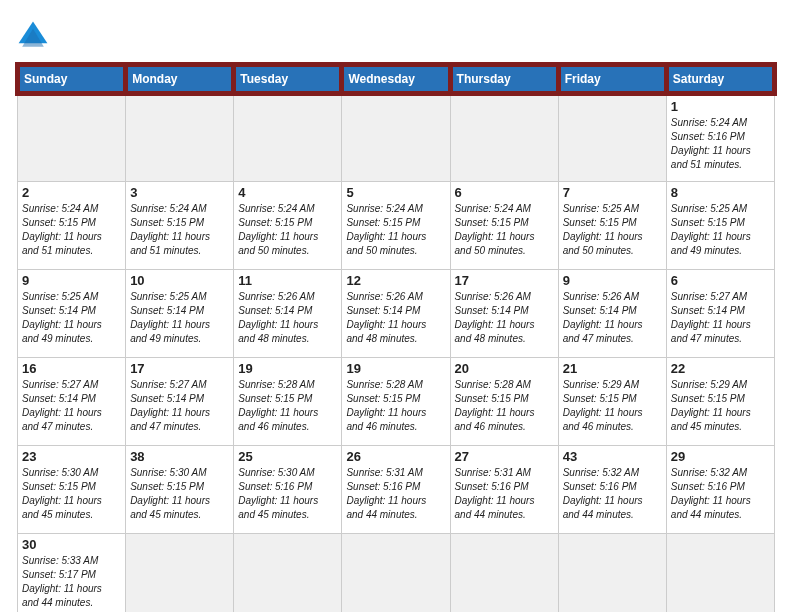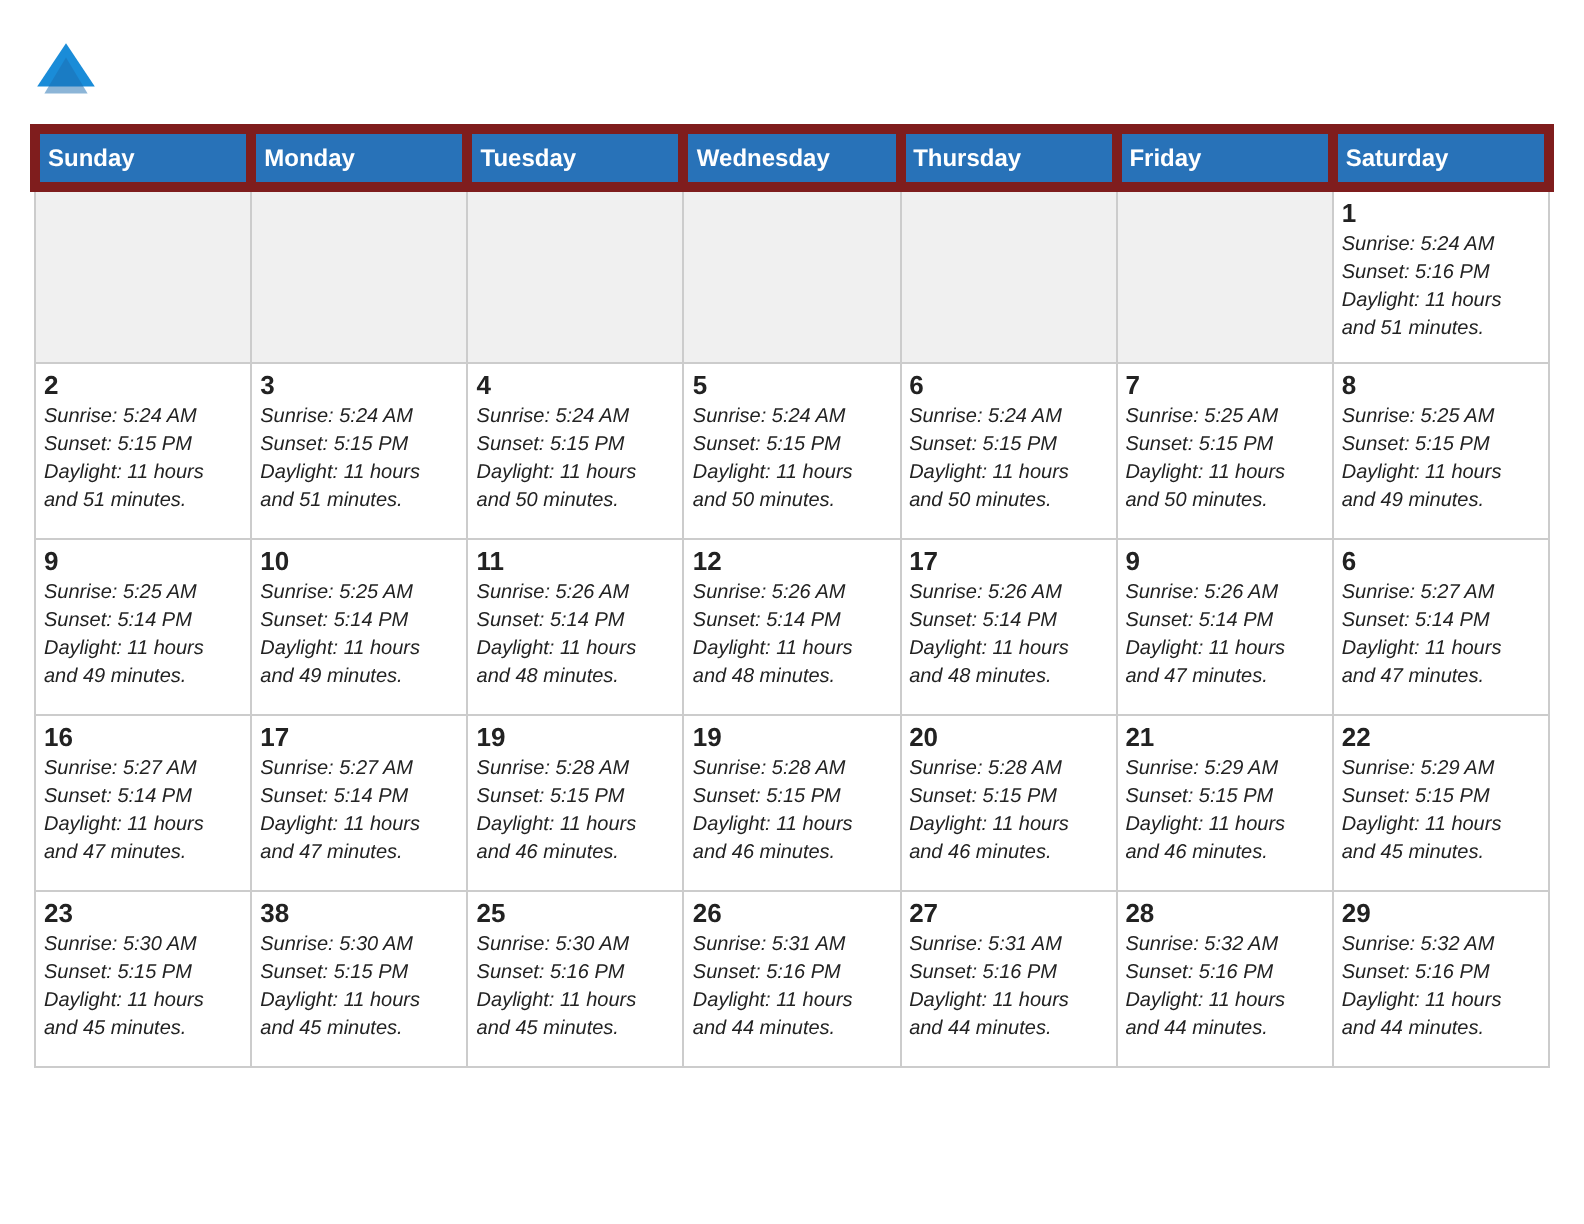--- a/index.html
+++ b/index.html
@@ -247,23 +247,35 @@
           </td>
           <td>
             <span class="day-num">26</span>
             <div class="day-info"><span>Sunrise: 5:31 AM</span><br><span>Sunset: 5:16 PM</span><br><span>Daylight: 11 hours and 44 minutes.</span></div>
           </td>
           <td>
             <span class="day-num">27</span>
             <div class="day-info"><span>Sunrise: 5:31 AM</span><br><span>Sunset: 5:16 PM</span><br><span>Daylight: 11 hours and 44 minutes.</span></div>
           </td>
           <td>
-            <span class="day-num">28</span>
+            <span class="day-num">43</span>
             <div class="day-info"><span>Sunrise: 5:32 AM</span><br><span>Sunset: 5:16 PM</span><br><span>Daylight: 11 hours and 44 minutes.</span></div>
           </td>
           <td>
             <span class="day-num">29</span>
             <div class="day-info"><span>Sunrise: 5:32 AM</span><br><span>Sunset: 5:16 PM</span><br><span>Daylight: 11 hours and 44 minutes.</span></div>
           </td>
+        </tr>
+        <tr class="last-row">
+          <td>
+            <span class="day-num">30</span>
+            <div class="day-info"><span>Sunrise: 5:33 AM</span><br><span>Sunset: 5:17 PM</span><br><span>Daylight: 11 hours and 44 minutes.</span></div>
+          </td>
+          <td class="empty"></td>
+          <td class="empty"></td>
+          <td class="empty"></td>
+          <td class="empty"></td>
+          <td class="empty"></td>
+          <td class="empty"></td>
         </tr>
       </tbody>
   </table>
 </div>
 
 </body></html>

